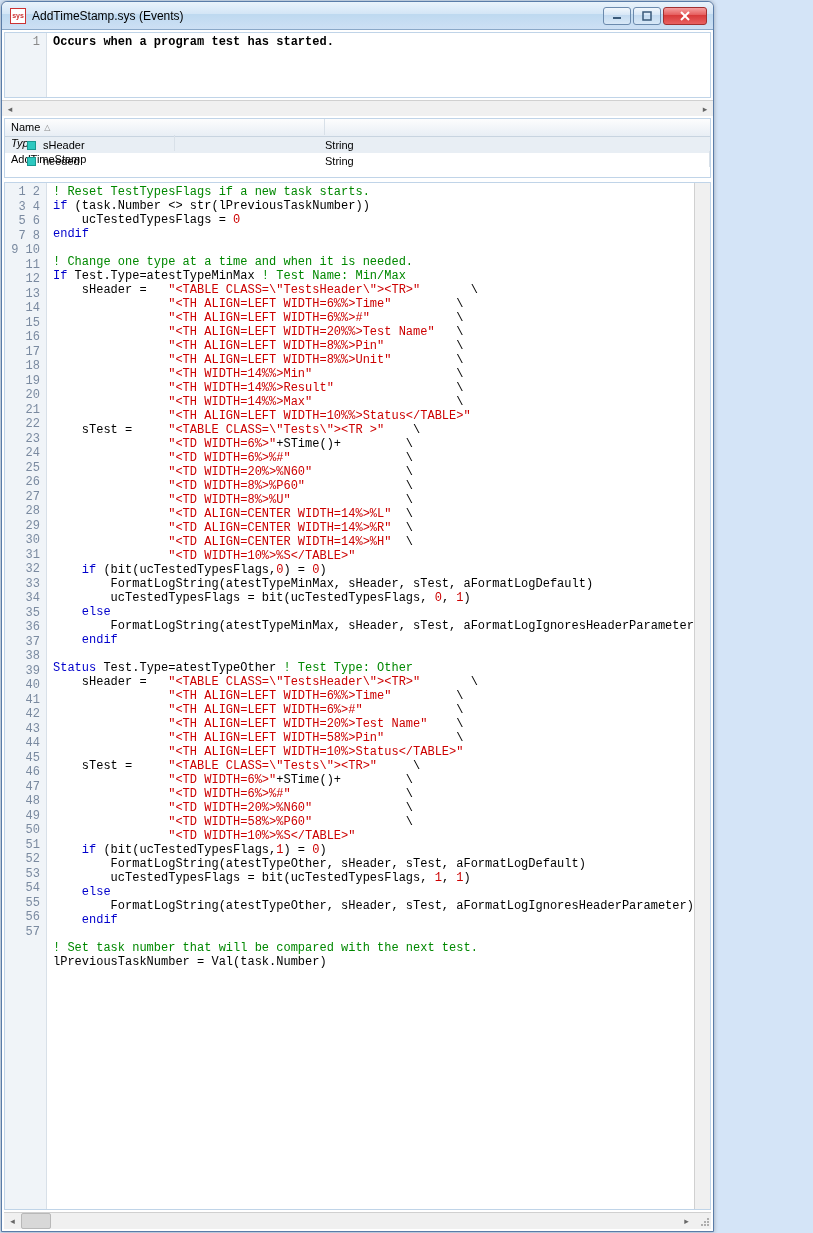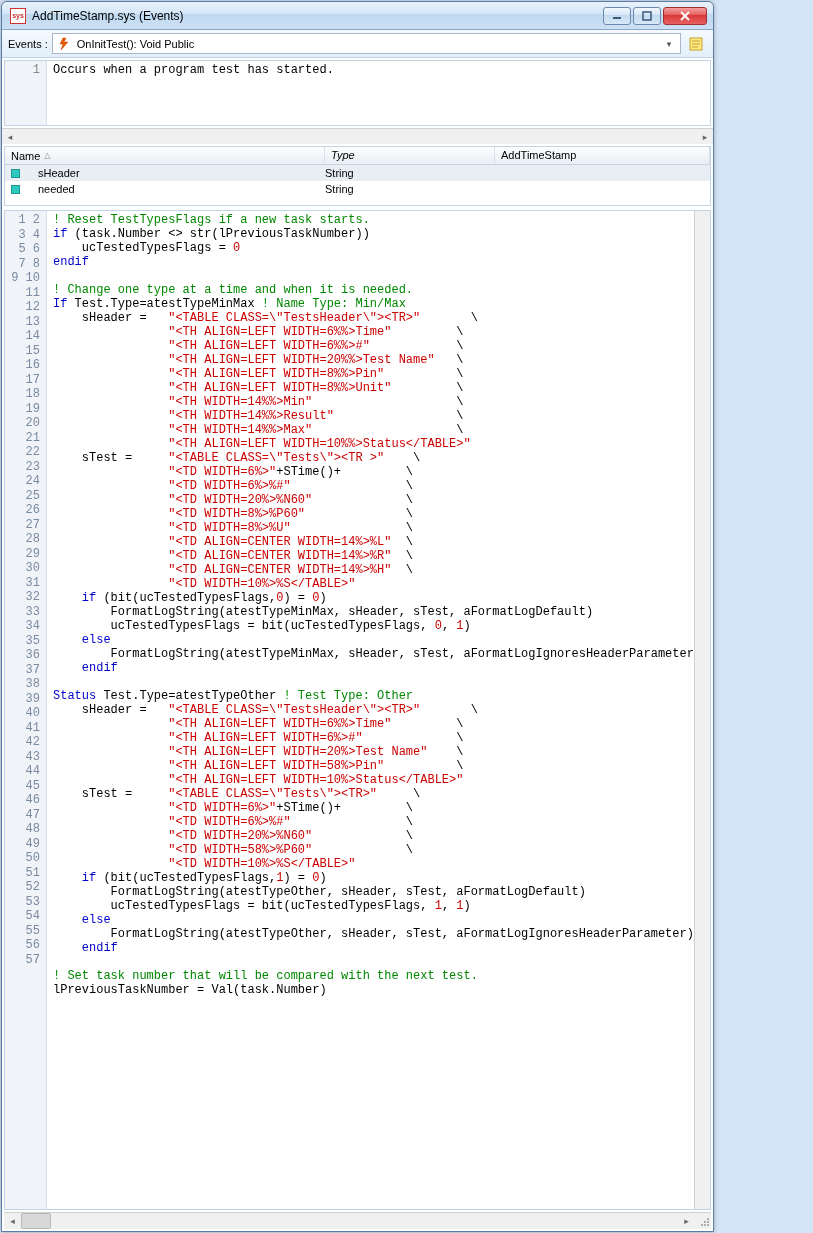--- a/index.html
+++ b/index.html
@@ -117,46 +117,48 @@
   text-align: right;
   padding: 2px 6px 0 0;
 }
 .code-area {
   flex: 1;
   font-family: Consolas, "Courier New", monospace;
   font-size: 12px;
   padding: 2px 0 0 6px;
   white-space: pre;
   overflow: hidden;
+  font-weight: bold;
 }
 .hscroll {
   height: 16px;
   background: #f0f0f0;
   border-top: 1px solid #d0d0d0;
   display: flex;
   align-items: center;
 }
 .hscroll .arrow { width: 16px; text-align: center; font-size: 9px; color: #666; }
 .hscroll .track { flex: 1; }
 .vars-pane { height: 60px; }
 .vars-header {
   height: 18px;
   background: linear-gradient(to bottom, #fdfdfd, #e8eef5);
   border-bottom: 1px solid #c8d4e0;
   display: flex;
   font-size: 11px;
+  flex-direction: column;
 }
 .vars-header > div { padding: 2px 6px; border-right: 1px solid #d8e0e8; }
 .col-name { width: 320px; display:flex; align-items:center; gap:4px; }
 .col-type { width: 170px; font-style: italic; }
 .col-desc { flex: 1; }
 .vars-body { font-size: 11px; }
 .vars-row { display: flex; height: 16px; align-items: center; }
 .vars-row.sel { background: #e8eef4; }
-.vars-row .cell-name { width: 320px; padding-left: 6px; display: flex; align-items: center; gap: 18px; }
+.vars-row .cell-name { width: 320px; padding-left: 22px; display: flex; align-items: center; gap: 7px; }
 .vars-row .cell-type { width: 170px; }
 .var-icon { width: 9px; height: 9px; background: #2dc8c0; border: 1px solid #1a9890; }
 .sort-tri { font-size: 8px; color: #888; }
 .main-pane {
   flex: 1;
   display: flex;
   overflow: hidden;
   margin: 2px;
   border: 1px solid #c0d4e8;
   background: #fff;
@@ -225,38 +227,20 @@
       </div>
       <div class="win-btn close">
         <svg width="10" height="10">
             <line x1="1" y1="1" x2="9" y2="9" stroke="#fff" stroke-width="2"></line>
             <line x1="9" y1="1" x2="1" y2="9" stroke="#fff" stroke-width="2"></line>
           </svg>
       </div>
     </div>
   </div>
 
-  <div class="toolbar">
-    <span class="toolbar-label">Events :</span>
-    <div class="combo">
-      <svg class="combo-icon" width="14" height="14">
-          <path d="M6 1 L3 7 L6 7 L4 13 L11 5 L7 5 L9 1 Z" fill="#e85a00" stroke="#c04000" stroke-width="0.5"></path>
-        </svg>
-      <span class="combo-text">OnInitTest(): Void Public</span>
-      <span class="combo-arrow">▾</span>
-    </div>
-    <div class="tool-btn">
-      <svg width="16" height="16">
-          <rect x="2" y="2" width="12" height="12" fill="#ffe880" stroke="#c8a030"></rect>
-          <line x1="4" y1="5" x2="12" y2="5" stroke="#c8a030"></line>
-          <line x1="4" y1="8" x2="12" y2="8" stroke="#c8a030"></line>
-          <line x1="4" y1="11" x2="10" y2="11" stroke="#c8a030"></line>
-        </svg>
-    </div>
-  </div>
 
   <div class="pane desc-pane">
     <div class="gutter">
       <div>1</div>
     </div>
     <div class="code-area">Occurs when a program test has started.</div>
   </div>
   <div class="hscroll">
     <div class="arrow">◂</div>
     <div class="track"></div>
@@ -348,21 +332,21 @@
 55
 56
 57
 </div>
     <div class="main-code" id="main-code"><span class="cm">! Reset TestTypesFlags if a new task starts.</span>
 <span class="kw">if</span> (task.Number &lt;&gt; str(lPreviousTaskNumber))
     ucTestedTypesFlags = <span class="nm">0</span>
 <span class="kw">endif</span>
 
 <span class="cm">! Change one type at a time and when it is needed.</span>
-<span class="kw">If</span> Test.Type=atestTypeMinMax <span class="cm">! Name Type: Min/Max</span>
+<span class="kw">If</span> Test.Type=atestTypeMinMax <span class="cm">! Test Name: Min/Max</span>
     sHeader =   <span class="st">"&lt;TABLE CLASS=\"TestsHeader\"&gt;&lt;TR&gt;"</span>       \
                 <span class="st">"&lt;TH ALIGN=LEFT WIDTH=6%%&gt;Time"</span>         \
                 <span class="st">"&lt;TH ALIGN=LEFT WIDTH=6%%&gt;#"</span>            \
                 <span class="st">"&lt;TH ALIGN=LEFT WIDTH=20%%&gt;Test Name"</span>   \
                 <span class="st">"&lt;TH ALIGN=LEFT WIDTH=8%%&gt;Pin"</span>          \
                 <span class="st">"&lt;TH ALIGN=LEFT WIDTH=8%%&gt;Unit"</span>         \
                 <span class="st">"&lt;TH WIDTH=14%%&gt;Min"</span>                    \
                 <span class="st">"&lt;TH WIDTH=14%%&gt;Result"</span>                 \
                 <span class="st">"&lt;TH WIDTH=14%%&gt;Max"</span>                    \
                 <span class="st">"&lt;TH ALIGN=LEFT WIDTH=10%%&gt;Status&lt;/TABLE&gt;"</span>

